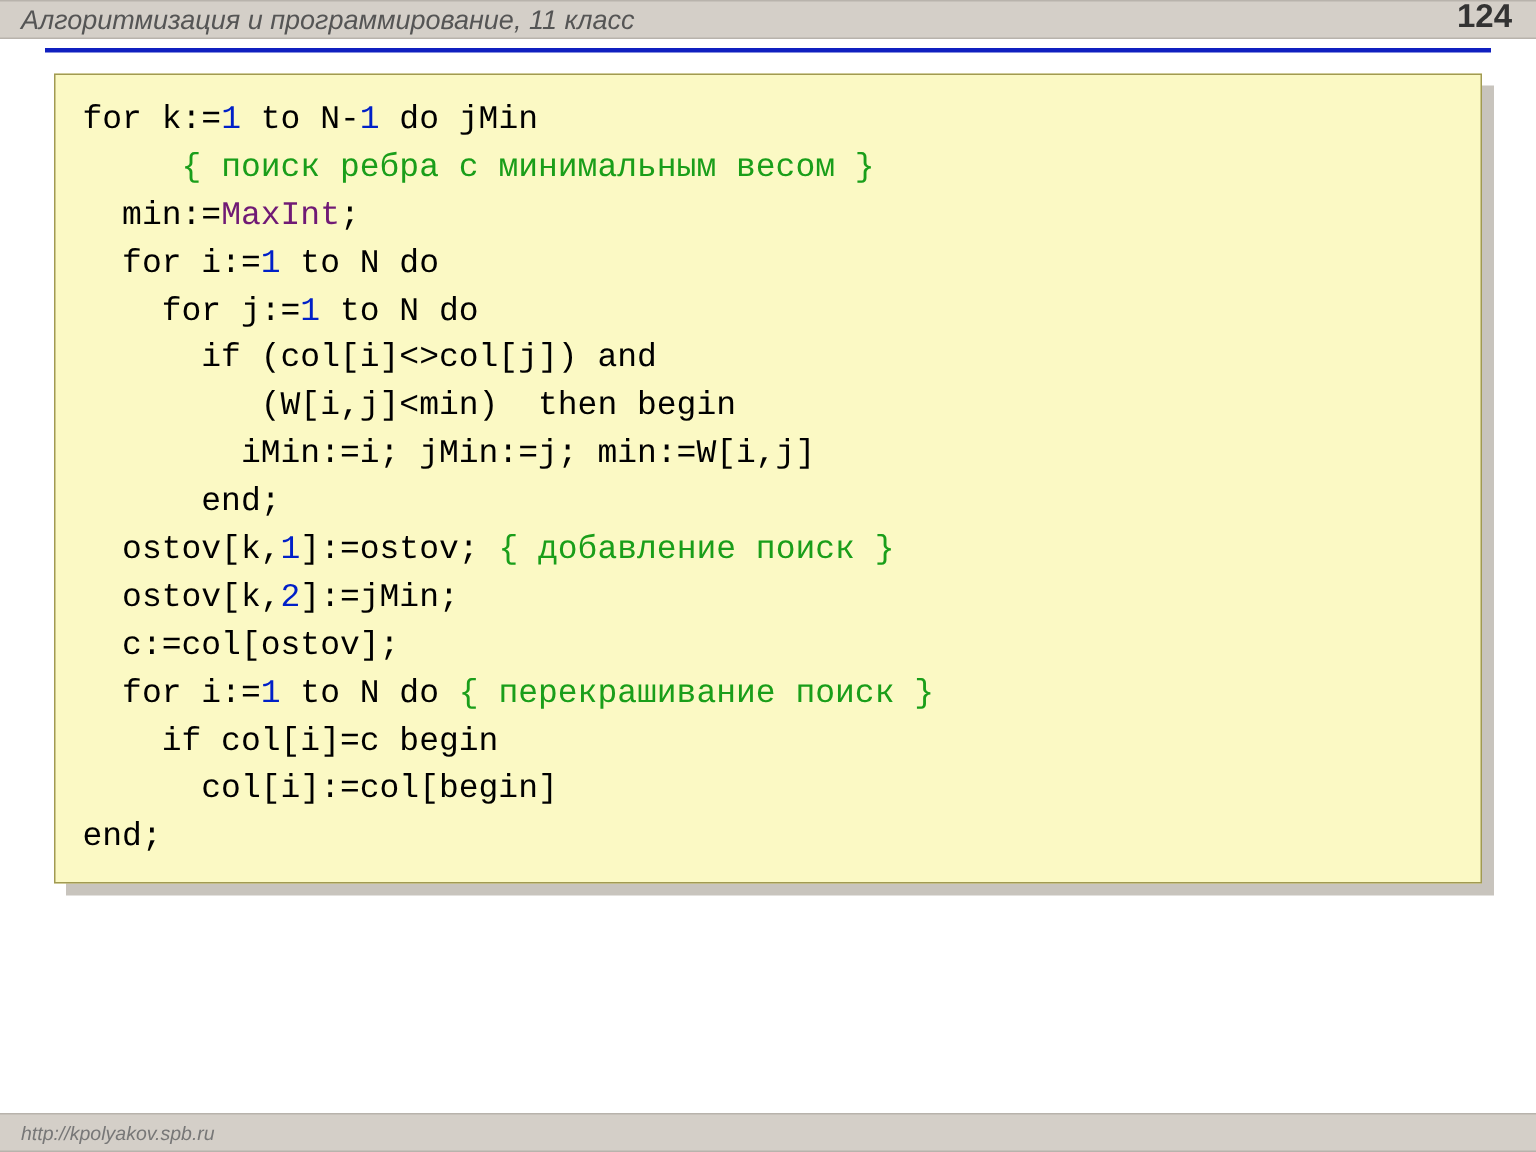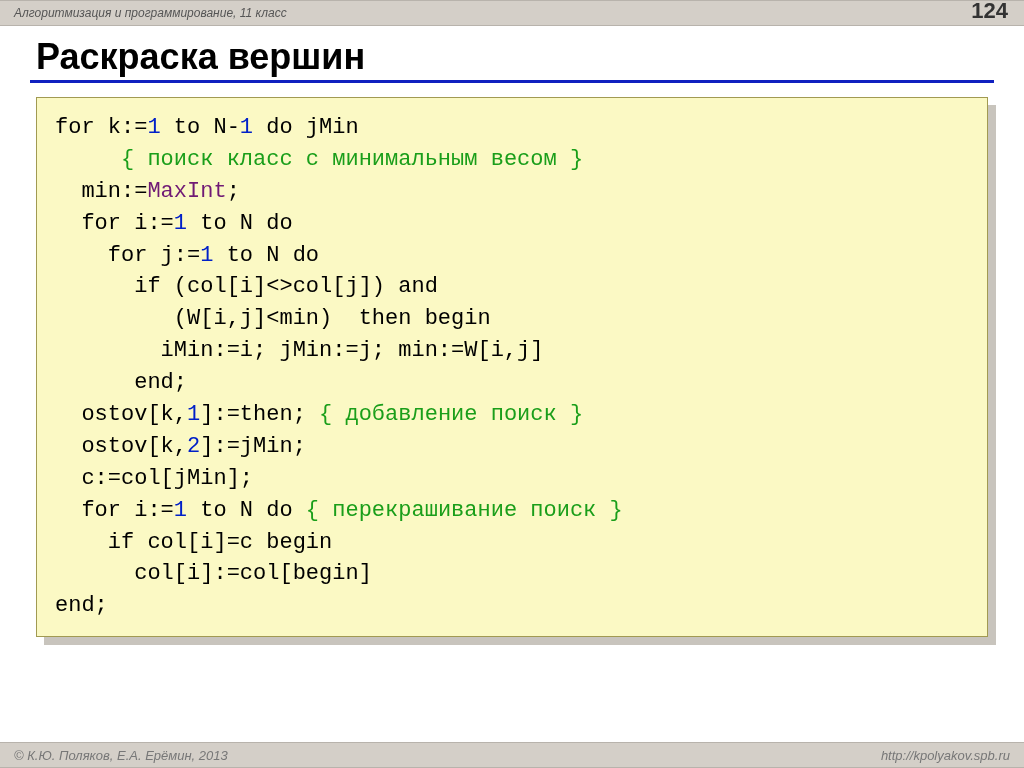--- a/index.html
+++ b/index.html
@@ -15,21 +15,21 @@
     background:#d4cfc8;
     border-top:1px solid #b8b3ac;
     border-bottom:1px solid #b8b3ac;
     display:flex;
     align-items:center;
     justify-content:space-between;
     padding:0 14px;
   }
   .header-left{
     color:#555;
-    font-size:12px;
+    font-size:18px;
     font-style:italic;
   }
   .page-num{
     position:absolute;
     top:-2px;
     right:16px;
     color:#333;
     font-size:22px;
     font-weight:bold;
   }
@@ -90,40 +90,38 @@
 </style>
 </head>
 <body>
 
 <div class="header-bar">
   <span class="header-left">Алгоритмизация и программирование, 11 класс</span>
 </div>
 <div class="page-num">124</div>
 
 <div class="content">
-  <div class="slide-title">Раскраска вершин</div>
   <div class="title-underline"></div>
 
   <div class="code-wrap">
     <div class="code-shadow"></div>
     <div class="code-box"><span><span>for k:=</span><span class="num">1</span><span> to N-</span><span class="num">1</span><span> do jMin</span></span>
-     <span class="cmt">{ поиск класс с минимальным весом }</span>
+     <span class="cmt">{ поиск ребра с минимальным весом }</span>
 <span><span>  min:=</span><span class="ident">MaxInt</span><span>;</span></span>
 <span><span>  for i:=</span><span class="num">1</span><span> to N do</span></span>
 <span><span>    for j:=</span><span class="num">1</span><span> to N do</span></span>
 <span>      if (col[i]&lt;&gt;col[j]) and</span>
 <span>         (W[i,j]&lt;min)  then begin</span>
 <span>        iMin:=i; jMin:=j; min:=W[i,j]</span>
 <span>      end;</span>
-<span><span>  ostov[k,</span><span class="num">1</span><span>]:=then; </span><span class="cmt">{ добавление поиск }</span></span>
+<span><span>  ostov[k,</span><span class="num">1</span><span>]:=ostov; </span><span class="cmt">{ добавление поиск }</span></span>
 <span><span>  ostov[k,</span><span class="num">2</span><span>]:=jMin;</span></span>
-<span>  c:=col[jMin];</span>
+<span>  c:=col[ostov];</span>
 <span><span>  for i:=</span><span class="num">1</span><span> to N do </span><span class="cmt">{ перекрашивание поиск }</span></span>
 <span>    if col[i]=c begin</span>
 <span>      col[i]:=col[begin]</span>
 <span>end;</span></div>
   </div>
 </div>
 
 <div class="footer">
-  <span>© К.Ю. Поляков, Е.А. Ерёмин, 2013</span>
   <span>http://kpolyakov.spb.ru</span>
 </div>
 
 </body></html>

